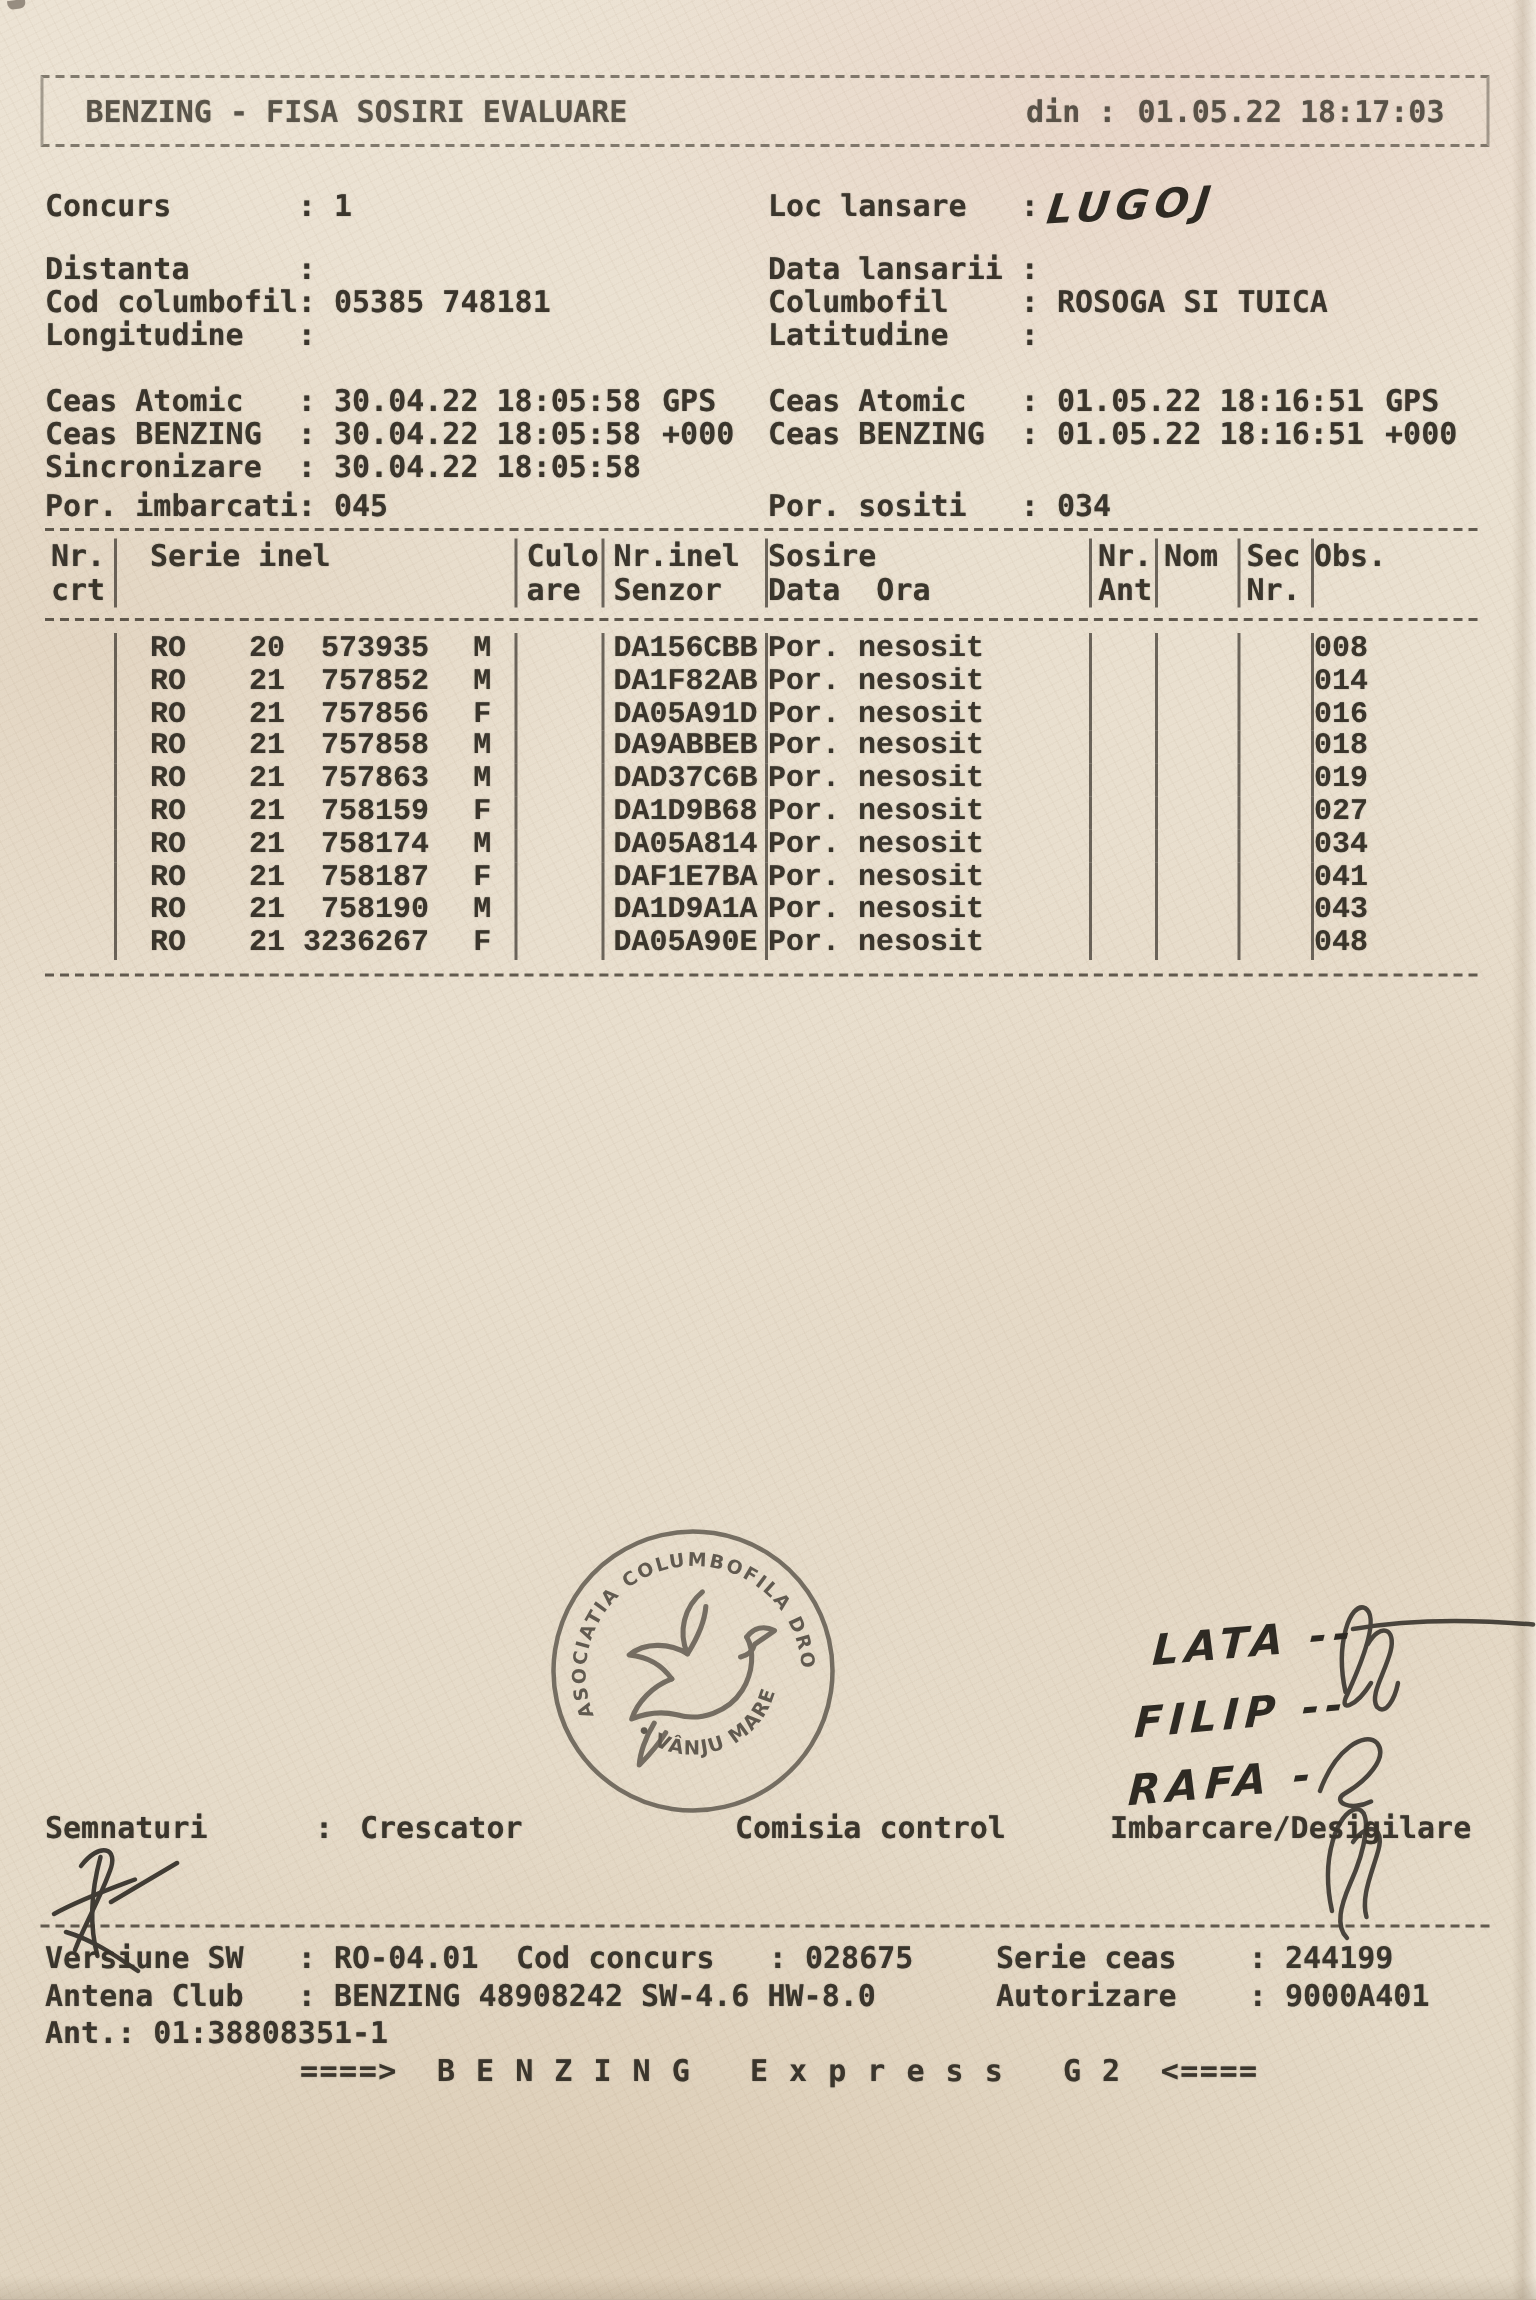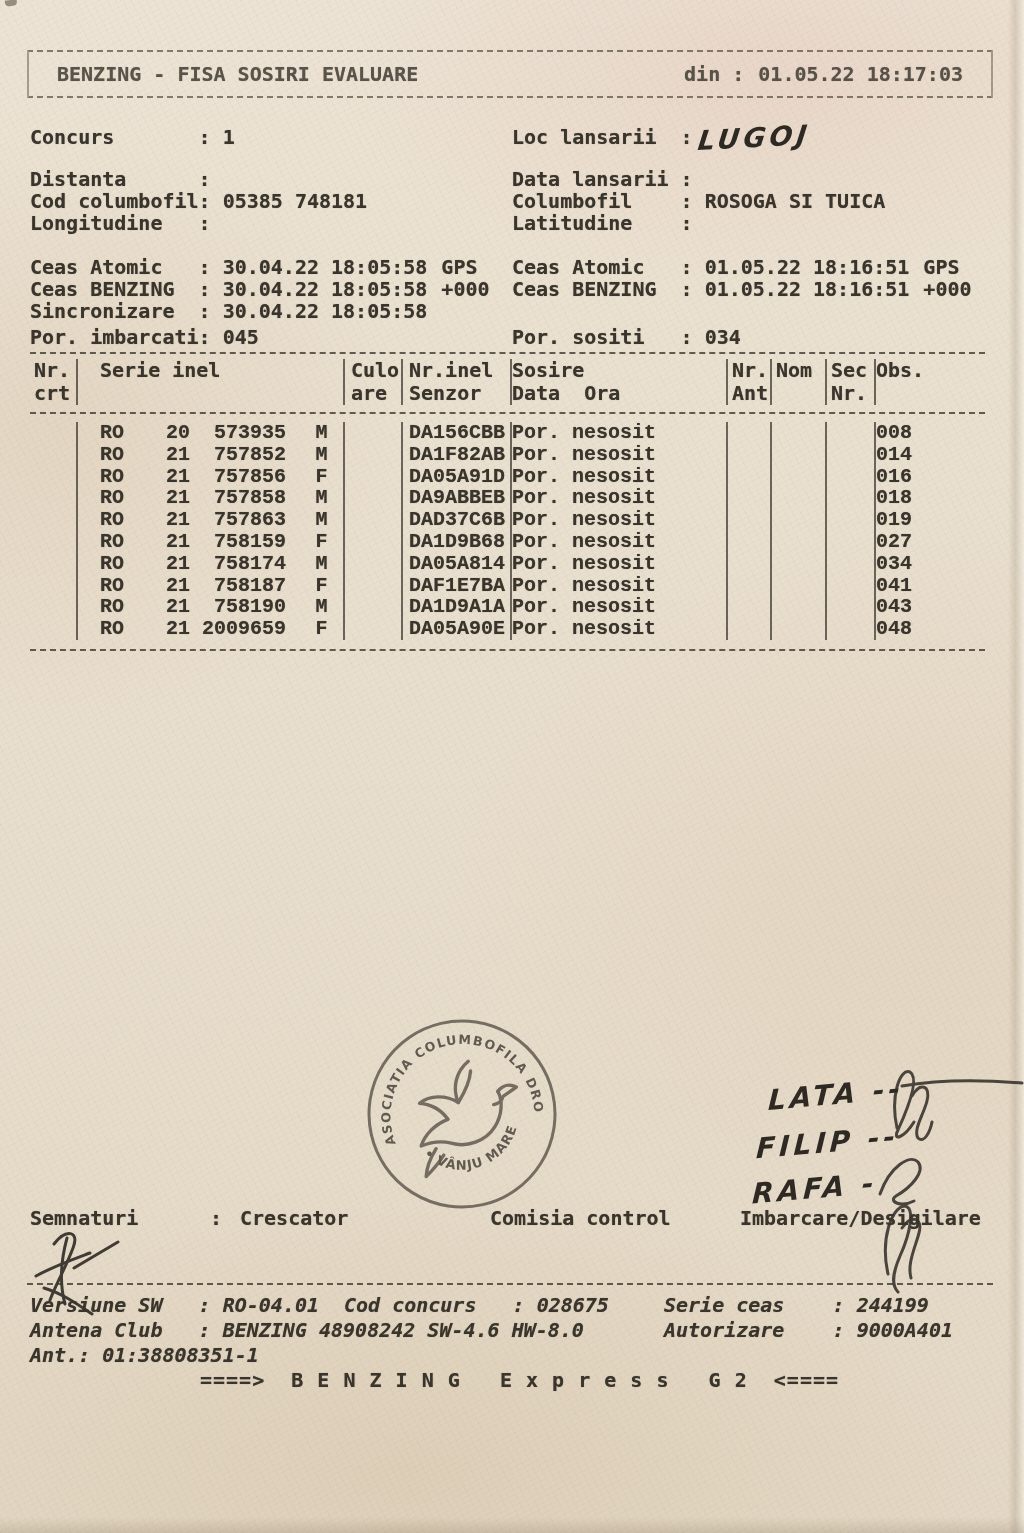--- a/index.html
+++ b/index.html
@@ -82,21 +82,21 @@
   
   .sig-row{position:absolute;top:1206px;left:30px;width:963px;height:30px;font-size:20px;}
   .sig-row span{position:absolute;white-space:pre;}
   .sig-left{position:absolute;left:22px;top:1224px;}
 
   .hr2{position:absolute;top:1283px;left:27px;width:966px;border-top:2.5px dashed rgba(62,56,46,.8);}
 
   
   .footer{position:absolute;top:1293px;left:30px;width:963px;font-size:20px;}
   .fline{position:relative;height:25px;}
-  .pair{position:absolute;white-space:pre;font-style:italic;}
+  .pair{position:absolute;white-space:pre;}
   .brand{position:absolute;left:170px;top:75px;white-space:pre;letter-spacing:1px;}
 </style>
 </head>
 <body>
 
 <div class="page">
   <div class="corner-mark"></div>
   <div class="edge-right"></div>
   <div class="edge-bottom"></div>
 
@@ -104,21 +104,21 @@
     <span>BENZING - FISA SOSIRI EVALUARE</span>
     <span class="hdr-din">
       <span>din :</span>
       <span>01.05.22 18:17:03</span>
     </span>
   </div>
 
   <div class="info ink">
     <div class="row">
       <div><span class="lbl14">Concurs</span><span class="colon"></span><span class="val">1</span></div>
-      <div><span class="lbl14">Loc lansarii</span><span class="colon"></span><span class="val"></span></div>
+      <div><span class="lbl14">Loc lansare</span><span class="colon"></span><span class="val"></span></div>
     </div>
     <div class="row gap">
       <div><span class="lbl14">Distanta</span><span class="colon"></span><span class="val"></span></div>
       <div><span class="lbl14">Data lansarii</span><span class="colon"></span><span class="val"></span></div>
     </div>
     <div class="row">
       <div><span class="lbl14">Cod columbofil</span><span class="colon"></span><span class="val">05385 748181</span></div>
       <div><span class="lbl14">Columbofil</span><span class="colon"></span><span class="val">ROSOGA SI TUICA</span></div>
     </div>
     <div class="row">
@@ -302,21 +302,21 @@
       <div class="td"></div>
       <div class="td"></div>
       <div class="td"></div>
       <div class="td p8">043</div>
     </div>
         <div class="tr">
       <div class="td"></div>
       <div class="td c-serie">
         <span class="s-co">RO</span>
         <span class="s-yr">21</span>
-        <span class="s-num">2009659</span>
+        <span class="s-num">3236267</span>
         <span class="s-sex">F</span>
       </div>
       <div class="td"></div>
       <div class="td p6">DA05A90E</div>
       <div class="td p8">Por. nesosit</div>
       <div class="td"></div>
       <div class="td"></div>
       <div class="td"></div>
       <div class="td p8">048</div>
     </div>

